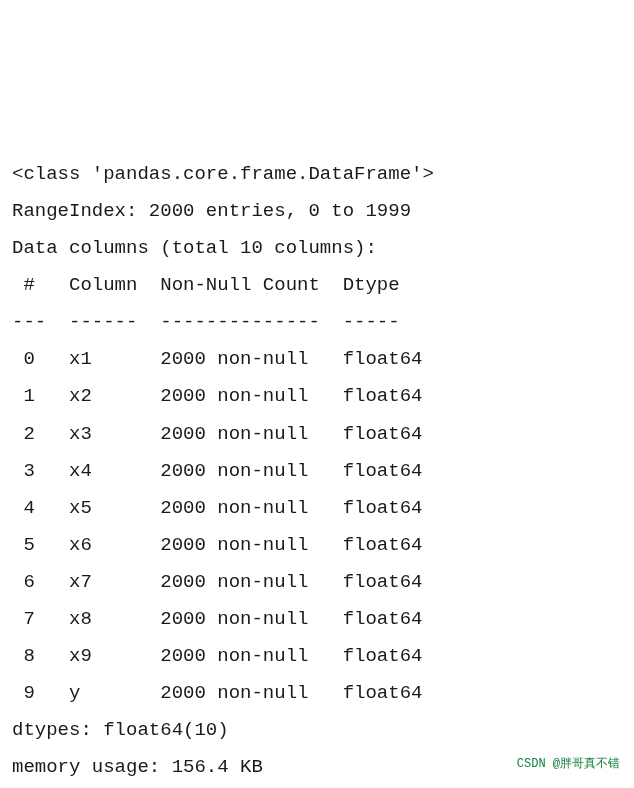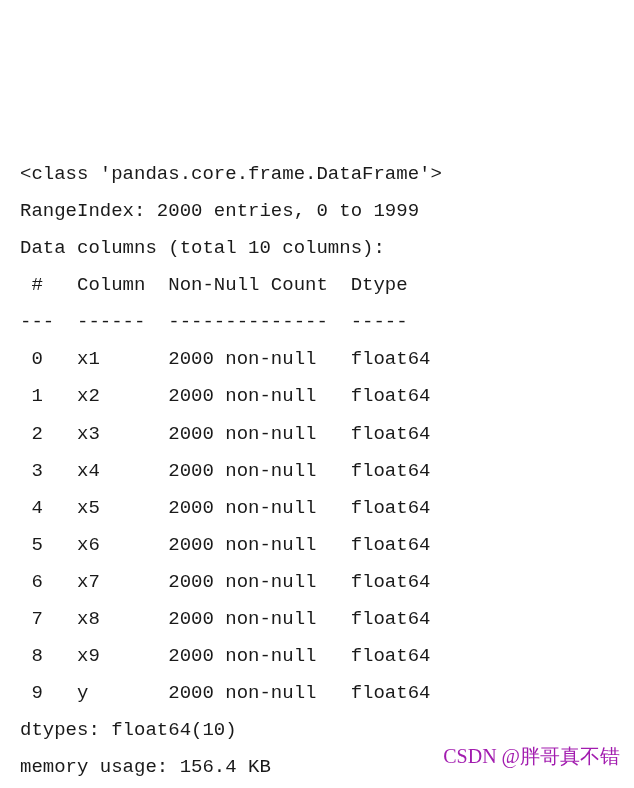--- a/index.html
+++ b/index.html
@@ -15,29 +15,28 @@
       background: #ffffff;
       padding: 8px 12px;
       width: 634px;
       height: 788px;
       white-space: pre;
       position: relative;
       overflow: hidden;
     }
     .line {
       display: block;
-      margin-left: 8px;
     }
     .watermark {
       position: absolute;
       bottom: 12px;
       right: 14px;
-      font-size: 20px;
-      color: #a21caf;
-      font-family: Liberation Serif, serif;
+      font-size: 12px;
+      color: #15803d;
+      font-family: Liberation Mono, monospace;
       white-space: nowrap;
     }
   </style>
 </head>
 <body>
 
 
 
 <span class="line">&lt;class 'pandas.core.frame.DataFrame'&gt;</span><span class="line">RangeIndex: 2000 entries, 0 to 1999</span><span class="line">Data columns (total 10 columns):</span><span class="line"> #   Column  Non-Null Count  Dtype  </span><span class="line">---  ------  --------------  -----  </span><span class="line"> 0   x1      2000 non-null   float64</span><span class="line"> 1   x2      2000 non-null   float64</span><span class="line"> 2   x3      2000 non-null   float64</span><span class="line"> 3   x4      2000 non-null   float64</span><span class="line"> 4   x5      2000 non-null   float64</span><span class="line"> 5   x6      2000 non-null   float64</span><span class="line"> 6   x7      2000 non-null   float64</span><span class="line"> 7   x8      2000 non-null   float64</span><span class="line"> 8   x9      2000 non-null   float64</span><span class="line"> 9   y       2000 non-null   float64</span><span class="line">dtypes: float64(10)</span><span class="line">memory usage: 156.4 KB</span><span class="line">None</span>
 

